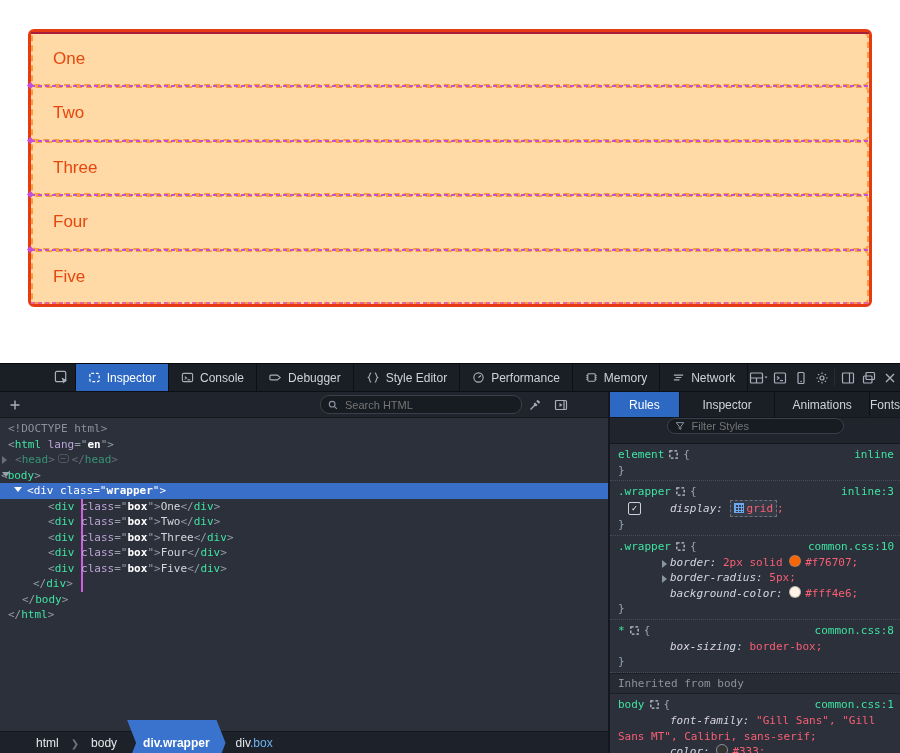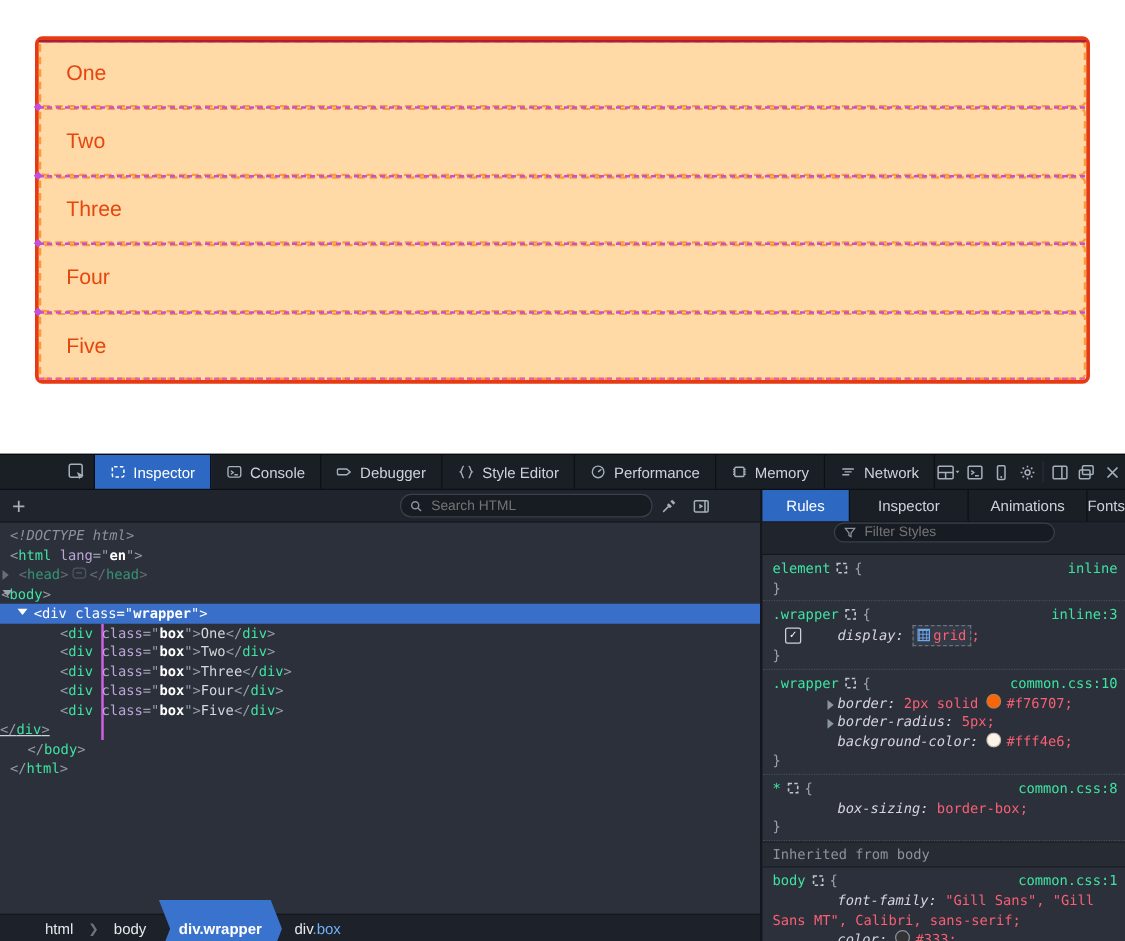--- a/index.html
+++ b/index.html
@@ -48,21 +48,21 @@
 
   
   .markup{flex:1;position:relative;padding-top:3px;overflow:hidden;
           font-family:"DejaVu Sans Mono",monospace;font-size:11px;line-height:15.5px;}
   .mline{position:relative;white-space:pre;height:15.5px;}
   .mline.sel{background:#3a6fc9;}
   .mline.sel span{color:#fff !important;}
   .mline.dim span{opacity:.55;}
   .sg-p{color:#959da8;} .sg-t{color:#3fe3a1;} .sg-a{color:#bda6d8;}
   .sg-v{color:#ffffff;font-weight:bold;} .sg-x{color:#d4d8dd;}
-  .sg-d{color:#8b929c;font-style:italic;}
+  .sg-d{color:#8b929c;}
   .tw{position:absolute;top:4px;width:0;height:0;}
   .tw.d{border-left:4px solid transparent;border-right:4px solid transparent;border-top:5px solid #9aa3ad;}
   .tw.r{border-top:4px solid transparent;border-bottom:4px solid transparent;border-left:5px solid #9aa3ad;}
   .mline.sel .tw.d{border-top-color:#fff;}
   .hbadge{display:inline-block;border:1px solid #6b7280;border-radius:3px;color:#9aa3ad;
           font-size:8px;line-height:7px;padding:0 2px;margin:0 3px;vertical-align:2px;}
   .mguide{position:absolute;left:81px;top:81px;width:2px;height:93px;background:#cf5fe0;}
 
   
   .crumbs{height:22px;background:#1d222a;border-top:1px solid #14181e;display:flex;align-items:center;
@@ -278,21 +278,21 @@
         <div class="mline" style="padding-left: 8px;"><span class="sg-d">&lt;!DOCTYPE html&gt;</span></div>
             <div class="mline" style="padding-left: 8px;"><span class="sg-p">&lt;</span><span class="sg-t">html</span><span class="sg-a"> lang</span><span class="sg-p">="</span><span class="sg-v">en</span><span class="sg-p">"&gt;</span></div>
             <div class="mline dim" style="padding-left: 15px;"><span class="tw r" style="left: 2px;"></span><span class="sg-p">&lt;</span><span class="sg-t">head</span><span class="sg-p">&gt;</span><span class="hbadge">⋯</span><span class="sg-p">&lt;/</span><span class="sg-t">head</span><span class="sg-p">&gt;</span></div>
             <div class="mline" style="padding-left: 1px;"><span class="tw d" style="left: 2px;"></span><span class="sg-p">&lt;</span><span class="sg-t">body</span><span class="sg-p">&gt;</span></div>
             <div class="mline sel" style="padding-left: 27px;"><span class="tw d" style="left: 14px;"></span><span class="sg-p">&lt;</span><span class="sg-t">div</span><span class="sg-a"> class</span><span class="sg-p">="</span><span class="sg-v">wrapper</span><span class="sg-p">"&gt;</span></div>
             <div class="mline" style="padding-left: 48px;"><span class="sg-p">&lt;</span><span class="sg-t">div</span><span class="sg-a"> class</span><span class="sg-p">="</span><span class="sg-v">box</span><span class="sg-p">"&gt;</span><span class="sg-x">One</span><span class="sg-p">&lt;/</span><span class="sg-t">div</span><span class="sg-p">&gt;</span></div>
             <div class="mline" style="padding-left: 48px;"><span class="sg-p">&lt;</span><span class="sg-t">div</span><span class="sg-a"> class</span><span class="sg-p">="</span><span class="sg-v">box</span><span class="sg-p">"&gt;</span><span class="sg-x">Two</span><span class="sg-p">&lt;/</span><span class="sg-t">div</span><span class="sg-p">&gt;</span></div>
             <div class="mline" style="padding-left: 48px;"><span class="sg-p">&lt;</span><span class="sg-t">div</span><span class="sg-a"> class</span><span class="sg-p">="</span><span class="sg-v">box</span><span class="sg-p">"&gt;</span><span class="sg-x">Three</span><span class="sg-p">&lt;/</span><span class="sg-t">div</span><span class="sg-p">&gt;</span></div>
             <div class="mline" style="padding-left: 48px;"><span class="sg-p">&lt;</span><span class="sg-t">div</span><span class="sg-a"> class</span><span class="sg-p">="</span><span class="sg-v">box</span><span class="sg-p">"&gt;</span><span class="sg-x">Four</span><span class="sg-p">&lt;/</span><span class="sg-t">div</span><span class="sg-p">&gt;</span></div>
             <div class="mline" style="padding-left: 48px;"><span class="sg-p">&lt;</span><span class="sg-t">div</span><span class="sg-a"> class</span><span class="sg-p">="</span><span class="sg-v">box</span><span class="sg-p">"&gt;</span><span class="sg-x">Five</span><span class="sg-p">&lt;/</span><span class="sg-t">div</span><span class="sg-p">&gt;</span></div>
-            <div class="mline" style=" text-decoration: underline;"><span class="sg-p">&lt;/</span><span class="sg-t">div</span><span class="sg-p">&gt;</span></div>
+            <div class="mline" style="padding-left: 33px;"><span class="sg-p">&lt;/</span><span class="sg-t">div</span><span class="sg-p">&gt;</span></div>
             <div class="mline" style="padding-left: 22px;"><span class="sg-p">&lt;/</span><span class="sg-t">body</span><span class="sg-p">&gt;</span></div>
             <div class="mline" style="padding-left: 8px;"><span class="sg-p">&lt;/</span><span class="sg-t">html</span><span class="sg-p">&gt;</span></div>
           </div>
 
         <div class="crumbs">
           <span class="crumb">html</span>
           <span class="crumb-chev">❯</span>
           <span class="crumb">body</span>
           <span class="crumb sel">div.wrapper</span>
           <span class="crumb"><span>div</span><span class="cls">.box</span></span>

